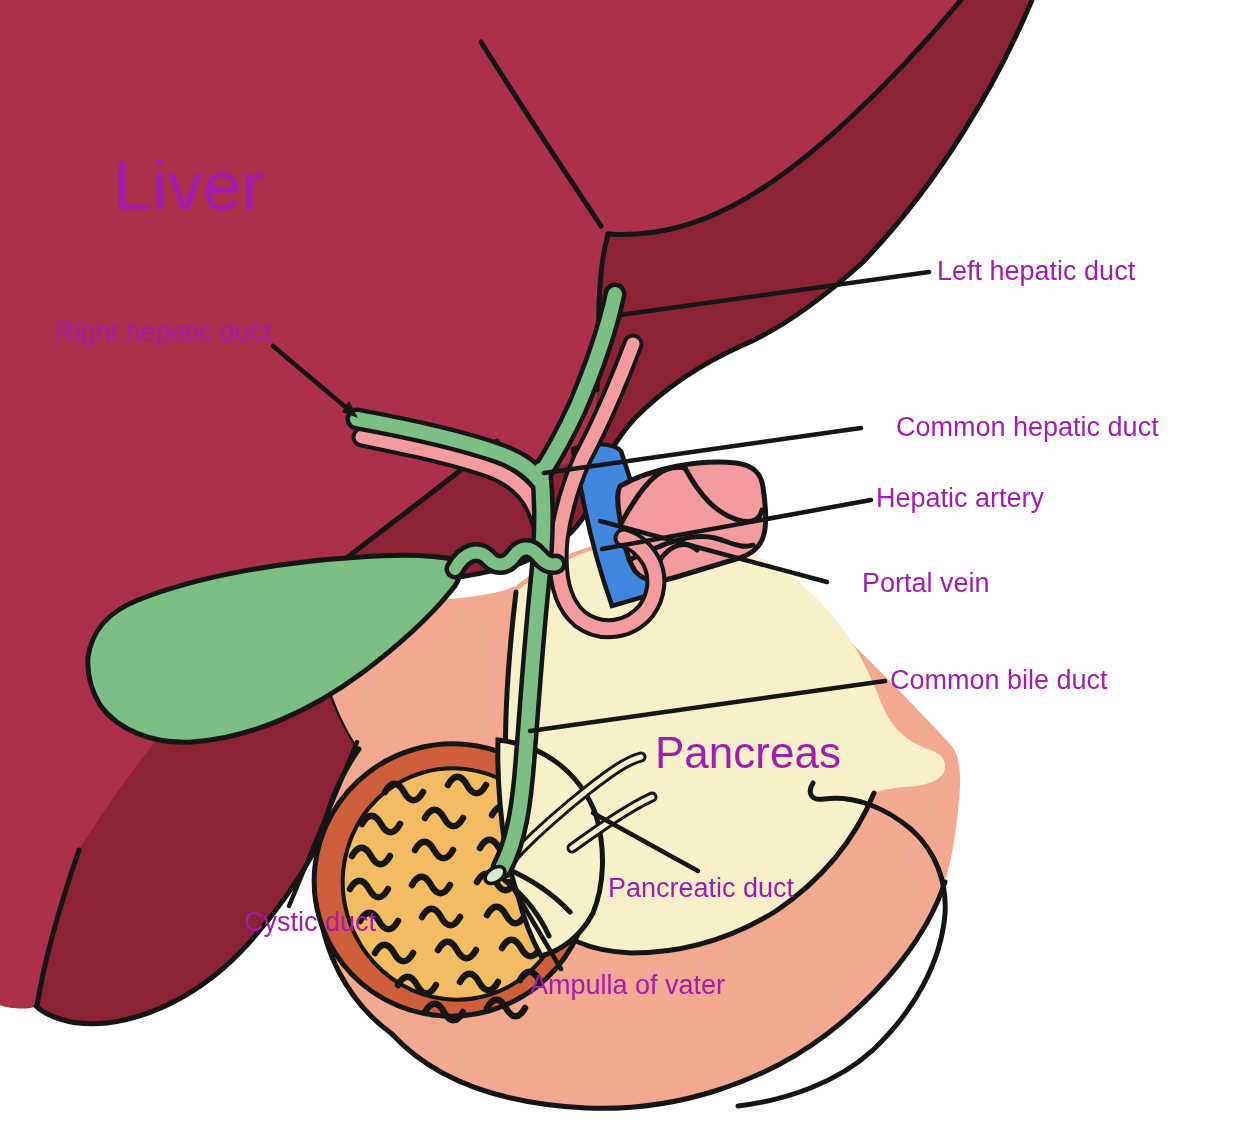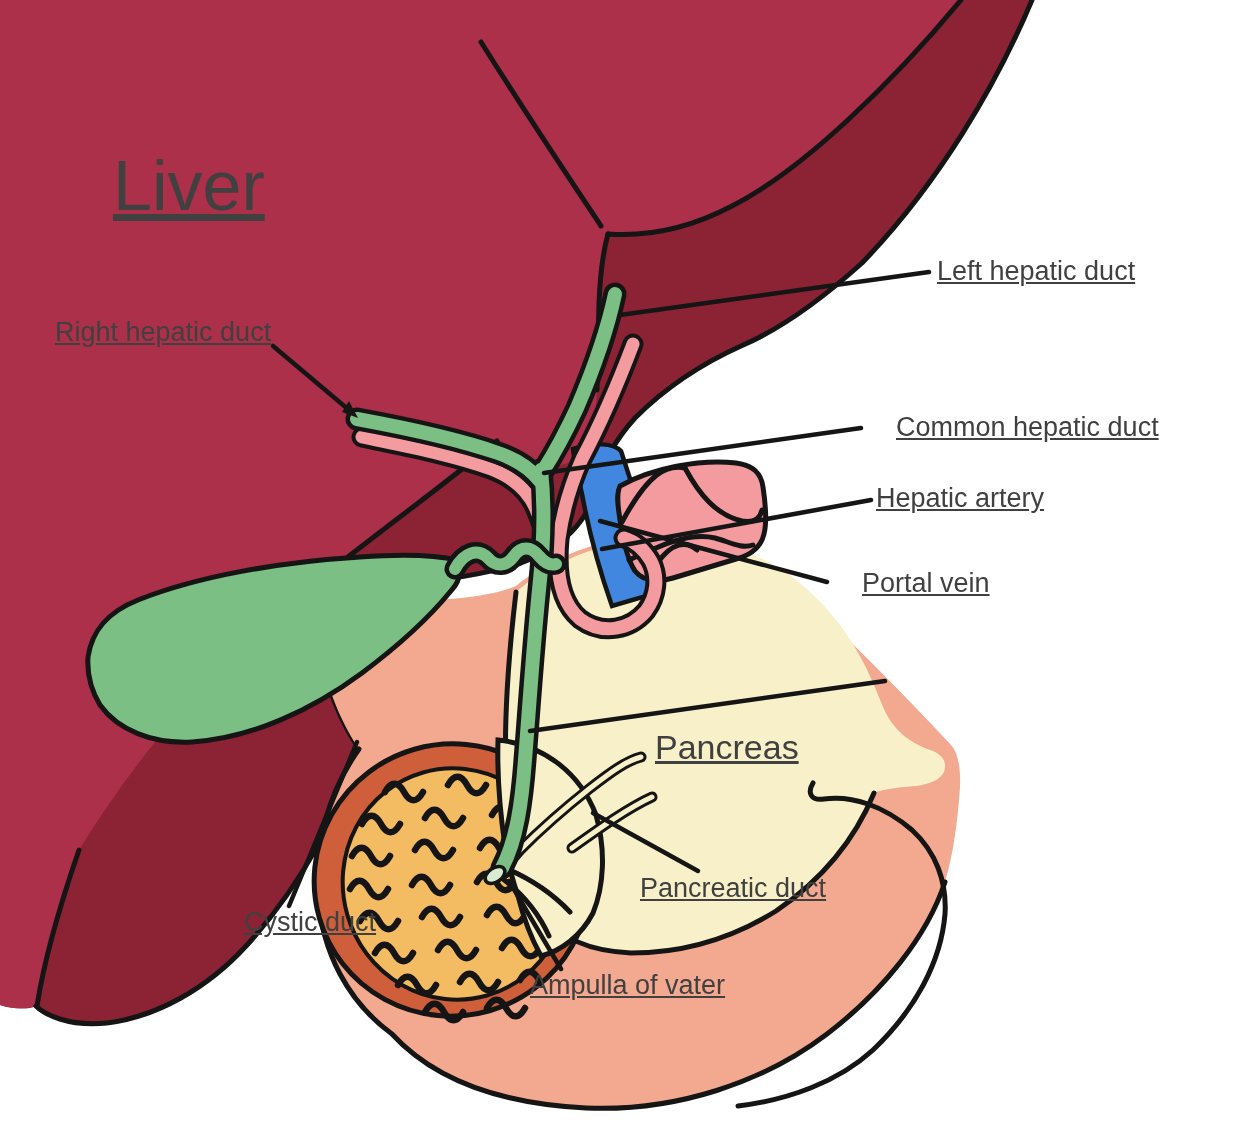--- a/index.html
+++ b/index.html
@@ -1,21 +1,21 @@
 <!DOCTYPE html>
 <html><head>
 <meta charset="utf-8">
 <style>
   html,body{margin:0;padding:0;background:#fff;}
   #canvas{position:relative;width:1236px;height:1125px;overflow:hidden;
           font-family:"Liberation Sans","DejaVu Sans",sans-serif;background:#fff;}
   #art{position:absolute;left:0;top:0;}
-  .lbl{position:absolute;color:#404040;white-space:nowrap;line-height:1.05;text-decoration:underline;}
+  .lbl{position:absolute;color:#a21caf;white-space:nowrap;line-height:1.05;}
   .sm{font-size:27px;}
-  .md{font-size:34px;}
+  .md{font-size:44px;}
   .xl{font-size:70px;}
   .sq{fill:none;stroke:#151515;stroke-width:6.5;stroke-linecap:round;}
   .ln{fill:none;stroke:#151515;stroke-width:5;stroke-linecap:round;}
   .leader{fill:none;stroke:#151515;stroke-width:4.5;stroke-linecap:round;}
 </style>
 </head>
 <body>
 
 <div id="canvas">
 <svg id="art" width="1236" height="1125" viewBox="0 0 1236 1125">
@@ -135,17 +135,18 @@
     <path class="leader" d="M289,906 L357,742"></path>
   </g>
 </svg>
 
   <div class="lbl xl" style="left:113px;top:150px;">Liver</div>
   <div class="lbl sm" style="left:55px;top:318px;">Right hepatic duct</div>
   <div class="lbl sm" style="left:937px;top:257px;">Left hepatic duct</div>
   <div class="lbl sm" style="left:864px;top:413px;margin-left:32px;">Common hepatic duct</div>
   <div class="lbl sm" style="left:876px;top:484px;">Hepatic artery</div>
   <div class="lbl sm" style="left:862px;top:569px;">Portal vein</div>
+  <div class="lbl sm" style="left:890px;top:666px;">Common bile duct</div>
   <div class="lbl sm" style="left:222px;top:908px;margin-left:22px;">Cystic duct</div>
   <div class="lbl md" style="left:655px;top:730px;">Pancreas</div>
-  <div class="lbl sm" style="left:640px;top:874px;">Pancreatic duct</div>
+  <div class="lbl sm" style="left:608px;top:874px;">Pancreatic duct</div>
   <div class="lbl sm" style="left:530px;top:971px;">Ampulla of vater</div>
 </div>
 
 </body></html>

